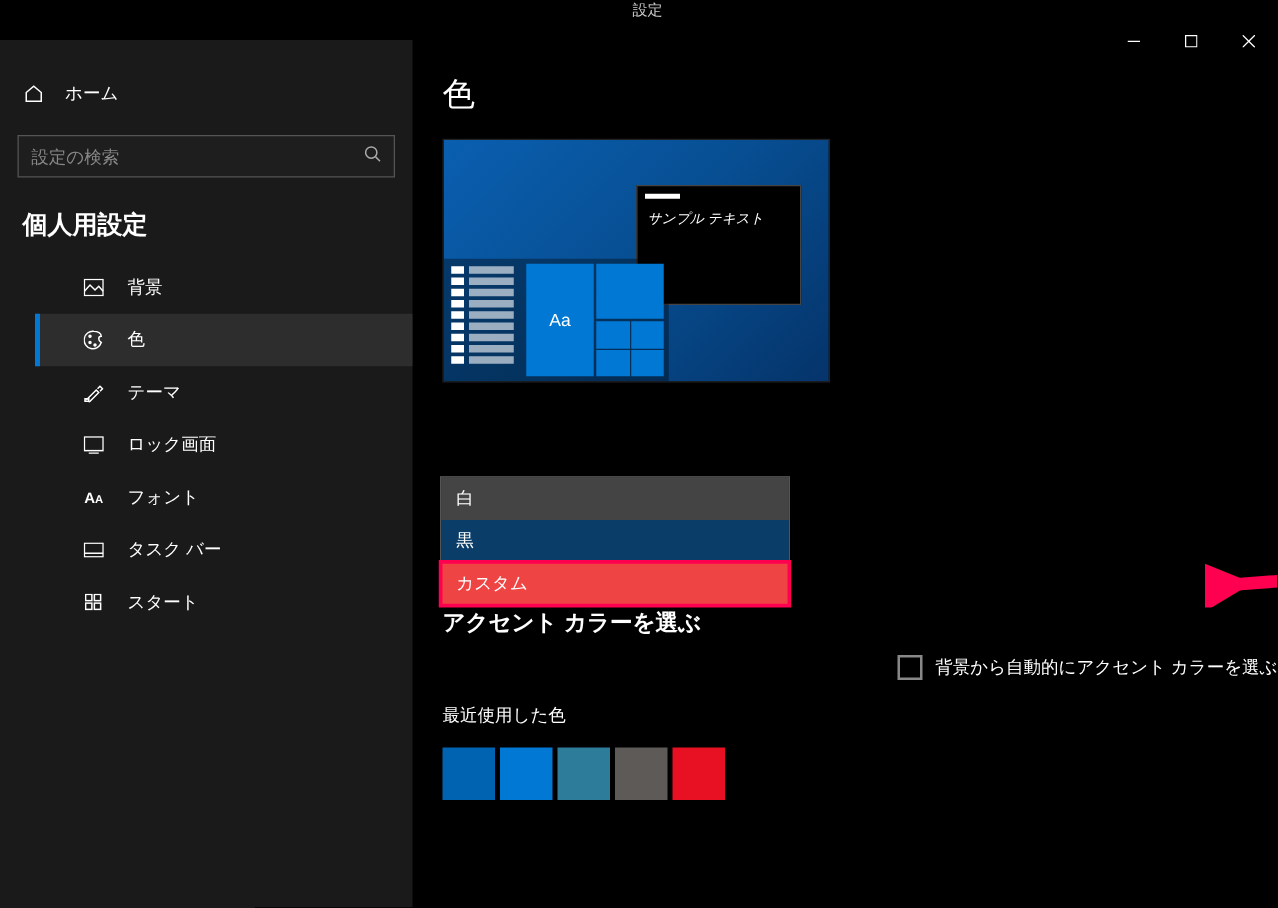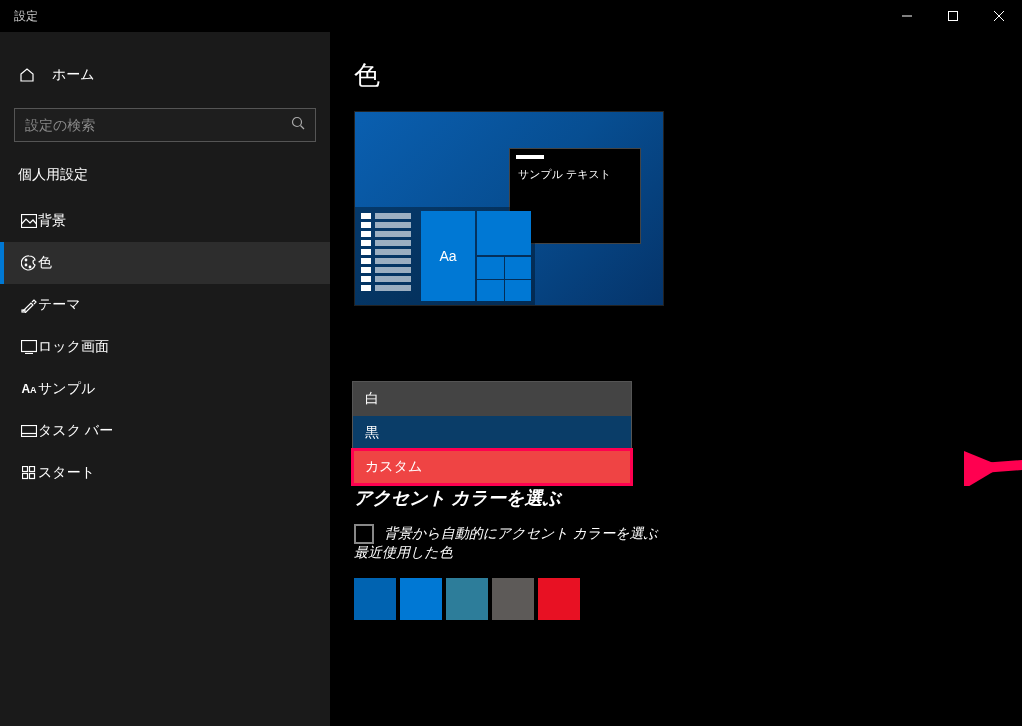--- a/index.html
+++ b/index.html
@@ -11,20 +11,21 @@
       color: #fff;
       overflow: hidden;
       position: relative;
     }
     .titlebar {
       height: 32px;
       display: flex;
       align-items: center;
       padding-left: 14px;
       background: #000;
+      flex-direction: column;
     }
     .titlebar-title { font-size: 12px; color: #ccc; }
     .window-controls {
       margin-left: auto;
       display: flex;
     }
     .win-ctrl {
       width: 46px;
       height: 32px;
       display: flex;
@@ -66,31 +67,33 @@
       flex: 1;
       background: transparent;
       border: none;
       color: #14b8a6;
       font-size: 14px;
       outline: none;
     }
     .search-box input::placeholder { color: #888; }
     .search-icon { color: #aaa; }
     .cat-heading {
-      font-size: 14px;
-      font-weight: 400;
+      font-size: 20px;
+      font-weight: 700;
       padding: 6px 18px 16px 18px;
     }
     .nav-item {
       display: flex;
       align-items: center;
-      padding: 12px 16px;
+      padding: 12px 34px;
+      gap: 18px;
       font-size: 14px;
       cursor: pointer;
       border-left: 4px solid transparent;
+      margin-left: 28px;
     }
     .nav-item.active {
       background: #2d2d2d;
       border-left: 4px solid #0078d4;
     }
     .nav-item .nav-icon {
       width: 18px; height: 18px;
       display: flex; align-items: center; justify-content: center;
       flex-shrink: 0;
     }
@@ -150,21 +153,21 @@
       width: 132px; height: 96px;
       background: #000;
       border: 1px solid #444;
     }
     .sample-window-bar {
       height: 4px;
       background: #fff;
       width: 28px;
       margin: 6px 6px 4px 6px;
     }
-    .sample-text { font-size: 11px; padding: 4px 8px; }
+    .sample-text { font-size: 11px; padding: 4px 8px; font-style: italic; }
 
     .dropdown-open {
       position: absolute;
       top: 349px;
       left: 22px;
       width: 280px;
       background: #2b2b2b;
       border: 1px solid #555;
       z-index: 5;
     }
@@ -174,40 +177,40 @@
       cursor: pointer;
     }
     .dd-option.hover-dark { background: #444; }
     .dd-option.selected-blue { background: #0a3d68; }
     .dd-option.highlighted {
       background: #ef4444;
       outline: 3px solid #ff0050;
       outline-offset: -1px;
     }
 
-    .below-dd { margin-top: 120px; font-style: italic; }
+    .below-dd { margin-top: 120px; }
     .setting-label-hidden { font-size: 14px; color:#888; padding-top: 2px;}
     .toggle-row { display: flex; align-items: center; gap: 10px; margin-top: 6px; }
     .toggle {
       width: 40px; height: 20px;
       border: 1px solid #888;
       border-radius: 10px;
       position: relative;
     }
     .toggle-knob {
       width: 10px; height: 10px;
       background: #888;
       border-radius: 50%;
       position: absolute;
       top: 4px; left: 4px;
     }
     .toggle-label { font-size: 14px; }
 
     .accent-heading { font-size: 18px; margin-top: 32px; margin-bottom: 14px;}
-    .checkbox-row { display: flex; align-items: center; gap: 10px; }
+    .checkbox-row { display: flex; align-items: center; gap: 10px; margin-bottom: 20px; justify-content: flex-end;}
     .checkbox {
       width: 20px; height: 20px;
       border: 2px solid #888;
     }
     .cb-label { font-size: 14px; }
     .recent-label { font-size: 14px; margin-bottom: 16px; }
     .swatches { display: flex; gap: 4px; }
     .swatch { width: 42px; height: 42px; }
 
     .arrow-annotation {
@@ -305,21 +308,21 @@
             <line x1="4" y1="13.5" x2="12" y2="13.5"></line>
           </svg>
       </span>
       <span>ロック画面</span>
     </div>
 
     <div class="nav-item">
       <span class="nav-icon">
         <span style="font-size:12px;font-weight:600;">A<span style="font-size:9px">A</span></span>
       </span>
-      <span>サンプル</span>
+      <span>フォント</span>
     </div>
 
     <div class="nav-item">
       <span class="nav-icon">
         <svg width="16" height="12" viewBox="0 0 16 12" fill="none" stroke="#fff" stroke-width="1.2">
             <rect x="0.5" y="0.5" width="15" height="11"></rect>
             <line x1="0.5" y1="8.5" x2="15.5" y2="8.5"></line>
           </svg>
       </span>
       <span>タスク バー</span>

